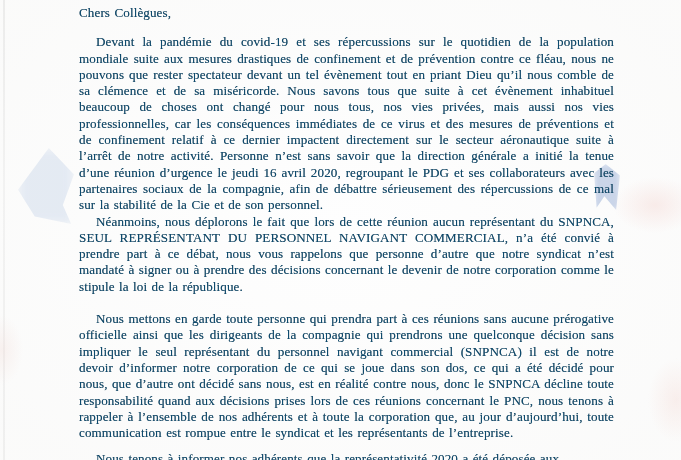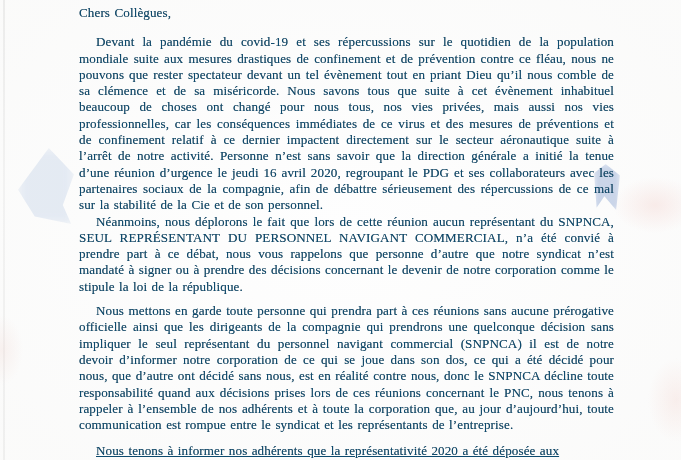--- a/index.html
+++ b/index.html
@@ -79,21 +79,21 @@
     text-shadow: 0 0 0.6px rgba(50, 50, 50, 0.55);
   }
   .salutation {
     margin: 0 0 13px 0;
     text-align: left;
   }
   .par {
     margin: 0;
     text-indent: 17px;
   }
-  .gap1 { margin-top: 8px; }
+  .gap1 { margin-top: 16px; }
   .gap2 { margin-top: 10px; text-decoration: underline; }
 </style>
 </head>
 <body>
 
 <div class="page">
   <div class="scan-edge"></div>
   <div class="wm wm-left"></div>
   <div class="wm wm-right"></div>
   <div class="tint"></div>

